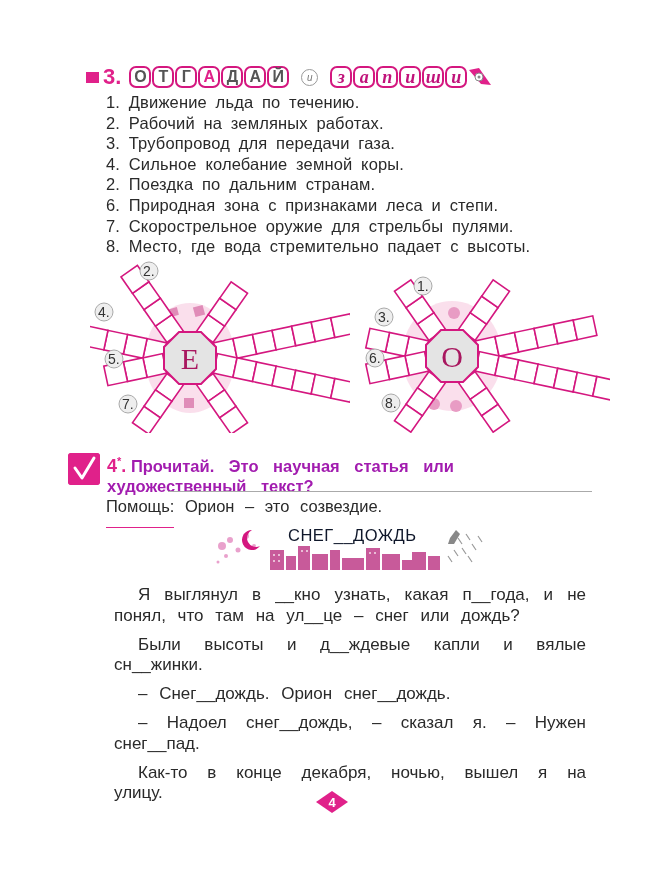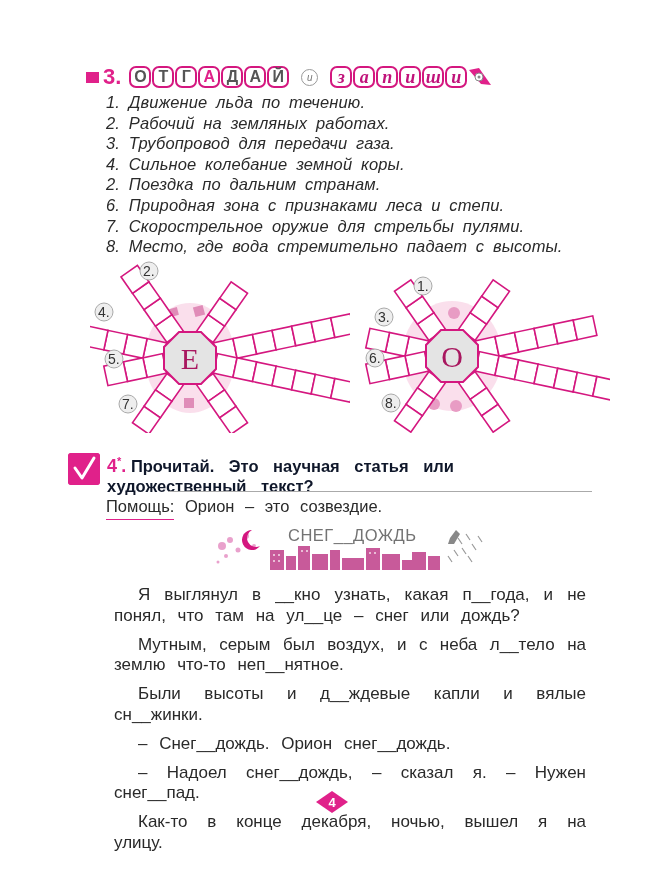--- a/index.html
+++ b/index.html
@@ -10,33 +10,33 @@
   .sq{width:13px;height:11px;background:#e0218a;margin-right:4px;}
   .num{font-weight:bold;color:#e0218a;font-size:22px;margin-right:8px;}
   .octs{display:flex;gap:1px;}
   .oct{width:22px;height:22px;border:2px solid #d4177f;border-radius:7px;display:flex;align-items:center;justify-content:center;font-weight:bold;font-size:16px;color:#555;background:#fff;box-sizing:border-box;}
   .oct.hl{color:#e0218a;}
   .oct.it{font-style:italic;color:#c0127a;font-family:"Liberation Serif",serif;font-size:18px;}
   .and{width:15px;height:15px;border:1px solid #999;border-radius:50%;font-size:10px;color:#777;display:flex;align-items:center;justify-content:center;margin:0 12px;font-style:italic;}
   .pen{width:22px;height:18px;margin-left:2px;}
   
   .clues{left:106px;top:92px;font-size:16.5px;line-height:20.6px;letter-spacing:.15px;word-spacing:4px;}
-  .clues div{white-space:nowrap;font-style:italic;}
+  .clues div{white-space:nowrap;}
   
   .puzzle{position:absolute;}
   
   .check{left:68px;top:453px;width:32px;height:32px;background:#e0218a;border-radius:3px;}
   .ex4-title{left:107px;top:451px;font-size:16.5px;width:487px;line-height:20px;}
   .ex4-title .n{color:#e0218a;font-weight:bold;font-size:18px;}
-  .ex4-title .t{font-weight:bold;word-spacing:10px;color:#0f172a;}
+  .ex4-title .t{font-weight:bold;word-spacing:10px;color:#a21caf;}
   .answer-line{left:168px;top:491px;width:424px;height:1px;background:#aaa;}
   .help{left:106px;top:497px;font-size:16.5px;word-spacing:6px;}
-  .help .lbl{border-bottom:1.5px solid #e0218a;padding-bottom:4px;}
+  .help .lbl{border-bottom:1.5px solid #e0218a;padding-bottom:12px;}
   .banner{left:212px;top:524px;width:278px;height:48px;}
-  .banner-title{left:288px;top:526px;font-size:16.5px;color:#737373;letter-spacing:.5px;}
+  .banner-title{left:288px;top:526px;font-size:16.5px;color:#0f172a;letter-spacing:.5px;}
   .story{left:106px;top:577px;width:488px;font-size:17px;line-height:20.8px;}
   .story p{margin:8px;text-align:justify;text-align-last:left;}
   .story p.ind{text-indent:24px;}
   .story .w{word-spacing:7px;}
   .page-num{left:315px;top:790px;width:34px;height:24px;}
 </style>
 </head>
 <body>
 
 <div class="abs ex3-head">
@@ -293,21 +293,20 @@
       <line x1="242" y1="26" x2="246" y2="32"></line>
       <line x1="266" y1="12" x2="270" y2="18"></line>
     <line x1="256" y1="32" x2="260" y2="38"></line>
       <line x1="236" y1="32" x2="240" y2="38"></line>
   </g>
 </svg>
 <div class="abs banner-title">СНЕГ__ДОЖДЬ</div>
 
 <div class="abs story">
   <p class="ind w">Я выглянул в __кно узнать, какая п__года, и не понял, что там на ул__це – снег или дождь?</p>
-  <p class="ind w">Мутным, серым был воздух, и с неба л__тело на землю что-то неп__нятное.</p>
   <p class="ind w">Были высоты и д__ждевые капли и вялые сн__жинки.</p>
   <p class="ind w">– Снег__дождь. Орион снег__дождь.</p>
   <p class="ind w">– Надоел снег__дождь, – сказал я. – Нужен снег__пад.</p>
   <p class="ind w">Как-то в конце декабря, ночью, вышел я на улицу.</p>
 </div>
 
 <svg class="abs page-num" viewBox="0 0 34 24">
   <polygon points="17,1 33,12 17,23 1,12" fill="#e0218a"></polygon>
   <text x="17" y="17" text-anchor="middle" font-family="Liberation Sans, sans-serif" font-weight="bold" font-size="13" fill="#fff">4</text>
 </svg>

